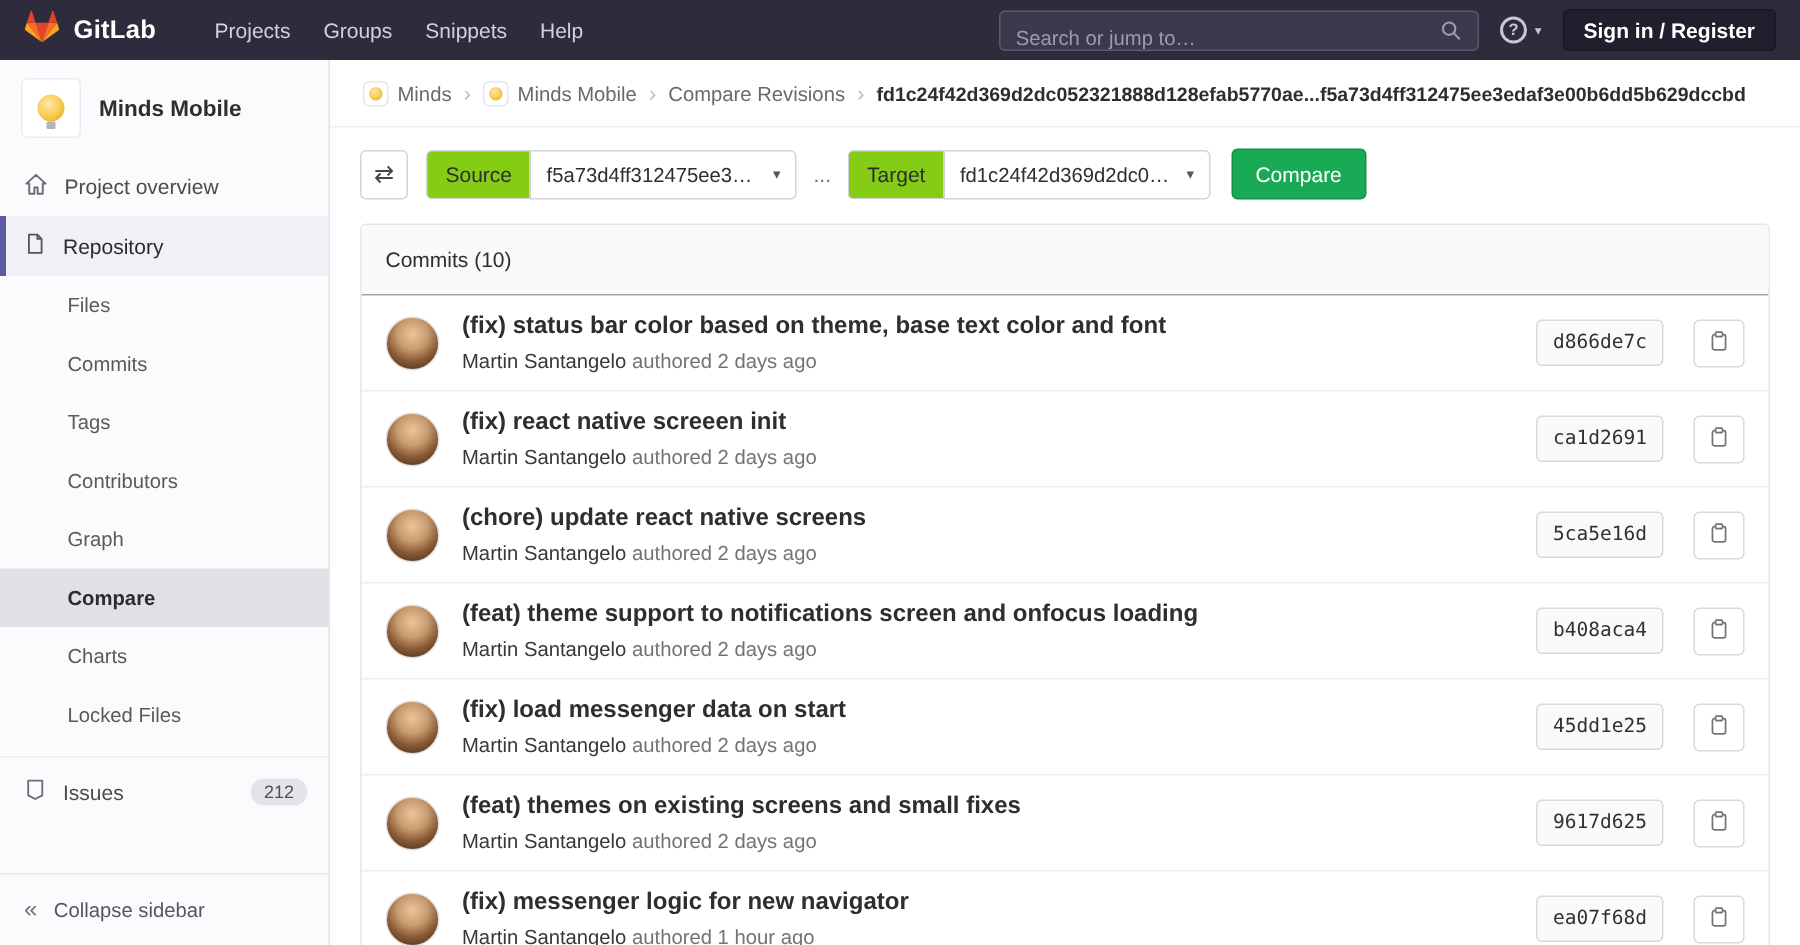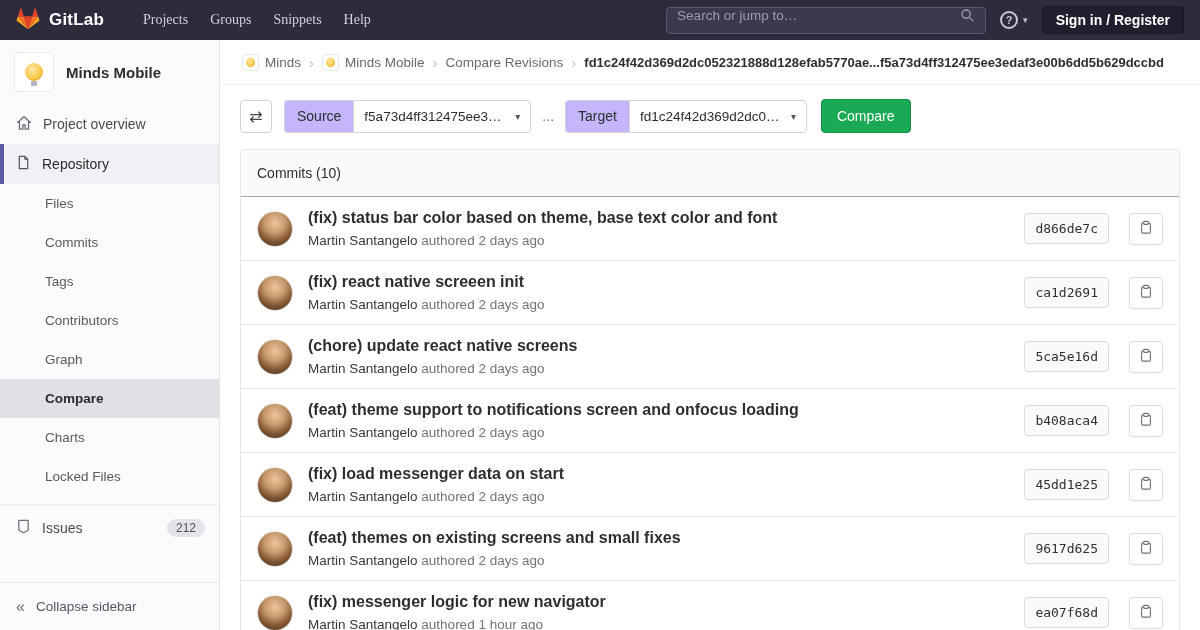--- a/index.html
+++ b/index.html
@@ -2,24 +2,24 @@
 <html><head>
 <meta charset="utf-8">
 <style>
   * { margin:0; padding:0; box-sizing:border-box; }
   html,body { width:1200px; height:630px; overflow:hidden; font-family:"Liberation Sans", sans-serif; background:#fff; }
 
   
   .navbar { position:fixed; top:0; left:0; width:1200px; height:40px; background:#2e2c3c; display:flex; align-items:center; padding:0 16px; z-index:50; }
   .brand { display:flex; align-items:center; gap:9px; margin-right:28px; cursor:pointer; }
   .brand-name { color:#fff; font-weight:bold; font-size:17px; letter-spacing:.2px; }
-  .nav-menu { display:flex; align-items:center; height:40px;font-family:Liberation Serif, serif; }
+  .nav-menu { display:flex; align-items:center; height:40px; }
   .nav-menu-item { color:#d2d0dd; font-size:14px; padding:0 11px; line-height:40px; cursor:pointer; }
   .nav-right { margin-left:auto; display:flex; align-items:center; gap:14px; }
-  .search-box { width:320px; height:27px; background:#3b394b; border:1px solid #5b5970; border-radius:4px; display:flex; align-items:flex-start; padding:0 10px; }
+  .search-box { width:320px; height:27px; background:#3b394b; border:1px solid #5b5970; border-radius:4px; display:flex; align-items:flex-end; padding:0 10px; }
   .search-box input { flex:1; background:transparent; border:0; outline:none; color:#cfcdda; font-size:13.5px; font-family:"Liberation Sans",sans-serif; }
   .search-box input::placeholder { color:#9d9aae; }
   .help-wrap { display:flex; align-items:center; gap:5px; color:#c9c7d4; cursor:pointer; }
   .help-circle { width:18px; height:18px; border:2px solid #c9c7d4; border-radius:50%; font-size:11px; font-weight:bold; display:flex; align-items:center; justify-content:center; }
   .help-caret { font-size:9px; color:#c9c7d4; }
   .signin-btn { background:#201f2d; border:1px solid #191823; color:#fff; font-weight:bold; font-size:14px; padding:5px 13px; border-radius:4px; cursor:pointer; font-family:"Liberation Sans",sans-serif; }
 
   
   .sidebar { position:fixed; top:40px; left:0; width:220px; height:590px; background:#fbfafd; border-right:1px solid #e3e2ea; }
   .sidebar-header { display:flex; align-items:center; gap:12px; height:64px; padding:0 14px; cursor:pointer; }
@@ -41,21 +41,21 @@
   .breadcrumbs { display:flex; align-items:center; gap:8px; padding:14px 22px 13px; border-bottom:1px solid #f0f0f0; white-space:nowrap; }
   .crumb { display:flex; align-items:center; gap:6px; color:#696a6c; font-size:13.5px; cursor:pointer; }
   .crumb-avatar { width:17px; height:17px; background:#fff; border:1px solid #e5e4ea; border-radius:4px; display:flex; align-items:center; justify-content:center; }
   .crumb-avatar .bulb { width:9px; height:9px; } .crumb-avatar .bulb:after { display:none; }
   .crumb-sep { color:#bdbdc3; font-size:15px; }
   .crumb-current { font-weight:bold; color:#2e2e2e; font-size:13px; overflow:hidden; text-overflow:ellipsis; }
 
   .compare-bar { display:flex; align-items:center; padding:14px 20px 16px; }
   .swap-btn { width:32px; height:33px; border:1px solid #d4d4d8; border-radius:4px; background:#fff; color:#45454d; font-size:16px; display:flex; align-items:center; justify-content:center; cursor:pointer; margin-right:12px; }
   .input-group { display:flex; align-items:stretch; }
-  .ig-label { background:#c4b5fd; border:1px solid #d4d4d8; border-right:0; border-radius:4px 0 0 4px; padding:0 12px; display:flex; align-items:center; font-size:14px; color:#2e2e2e; }
+  .ig-label { background:#84cc16; border:1px solid #d4d4d8; border-right:0; border-radius:4px 0 0 4px; padding:0 12px; display:flex; align-items:center; font-size:14px; color:#2e2e2e; }
   .ig-dropdown { background:#fff; border:1px solid #d4d4d8; border-radius:0 4px 4px 0; width:178px; padding:0 10px; display:flex; align-items:center; justify-content:space-between; gap:8px; font-size:13.5px; color:#2e2e2e; height:33px; cursor:pointer; }
   .ig-value { overflow:hidden; text-overflow:ellipsis; white-space:nowrap; }
   .caret-down { font-size:10px; color:#55555d; flex-shrink:0; }
   .dots { color:#6e6e74; font-size:14px; margin:0 11px; }
   .compare-btn { margin-left:14px; background:#1aaa55; border:1px solid #168f48; color:#fff; font-size:14px; height:34px; padding:0 15px; border-radius:4px; cursor:pointer; font-family:"Liberation Sans",sans-serif; }
 
   .commits-panel { margin:0 20px; border:1px solid #e5e5ea; border-radius:4px; overflow:hidden; }
   .panel-header { background:#fafafa; border-bottom:1px solid #a3a3a3; padding:15px 16px; font-size:14px; color:#2e2e2e; }
   .commit-row { display:flex; align-items:center; padding:12px 16px; border-bottom:1px solid #ededf0; }
   .commit-avatar { width:36px; height:36px; border-radius:50%; flex-shrink:0; margin-right:15px; cursor:pointer;

